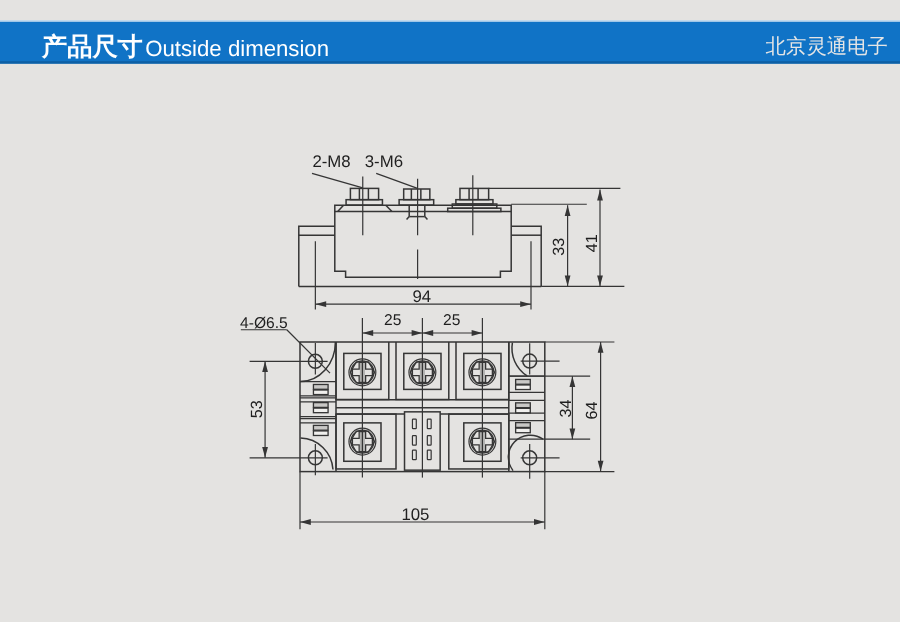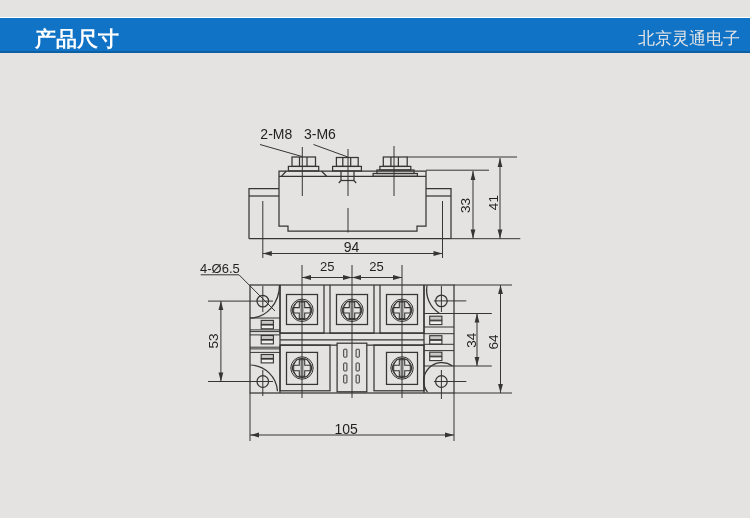--- a/index.html
+++ b/index.html
@@ -11,20 +11,21 @@
 #t1{color:#fff;font-size:21px;font-weight:bold;margin-left:24px;margin-top:8px;}
 #t2{color:#fff;font-size:18.5px;margin-left:2px;margin-top:13px;}
 #t3{color:#e5e5e5;font-size:17px;position:absolute;right:21px;top:9px;}
 svg{position:absolute;left:0;top:0;}
 </style>
 </head>
 <body>
 <div id="bar">
     <div class="inner">
       <span id="t1">产品尺寸</span>
+      <span id="t2">Outside dimension</span>
       <span id="t3">北京灵通电子</span>
     </div>
   </div>
 <svg width="750" height="518" viewBox="0 0 750 518">
 <defs>
 <marker id="ae" markerWidth="10" markerHeight="8" refX="9.5" refY="4" orient="auto" markerUnits="userSpaceOnUse">
   <path d="M9.5,4 L0.5,1.6 L0.5,6.4 Z" fill="#353535"></path>
 </marker>
 <marker id="as" markerWidth="10" markerHeight="8" refX="0.5" refY="4" orient="auto" markerUnits="userSpaceOnUse">
   <path d="M0.5,4 L9.5,1.6 L9.5,6.4 Z" fill="#353535"></path>

